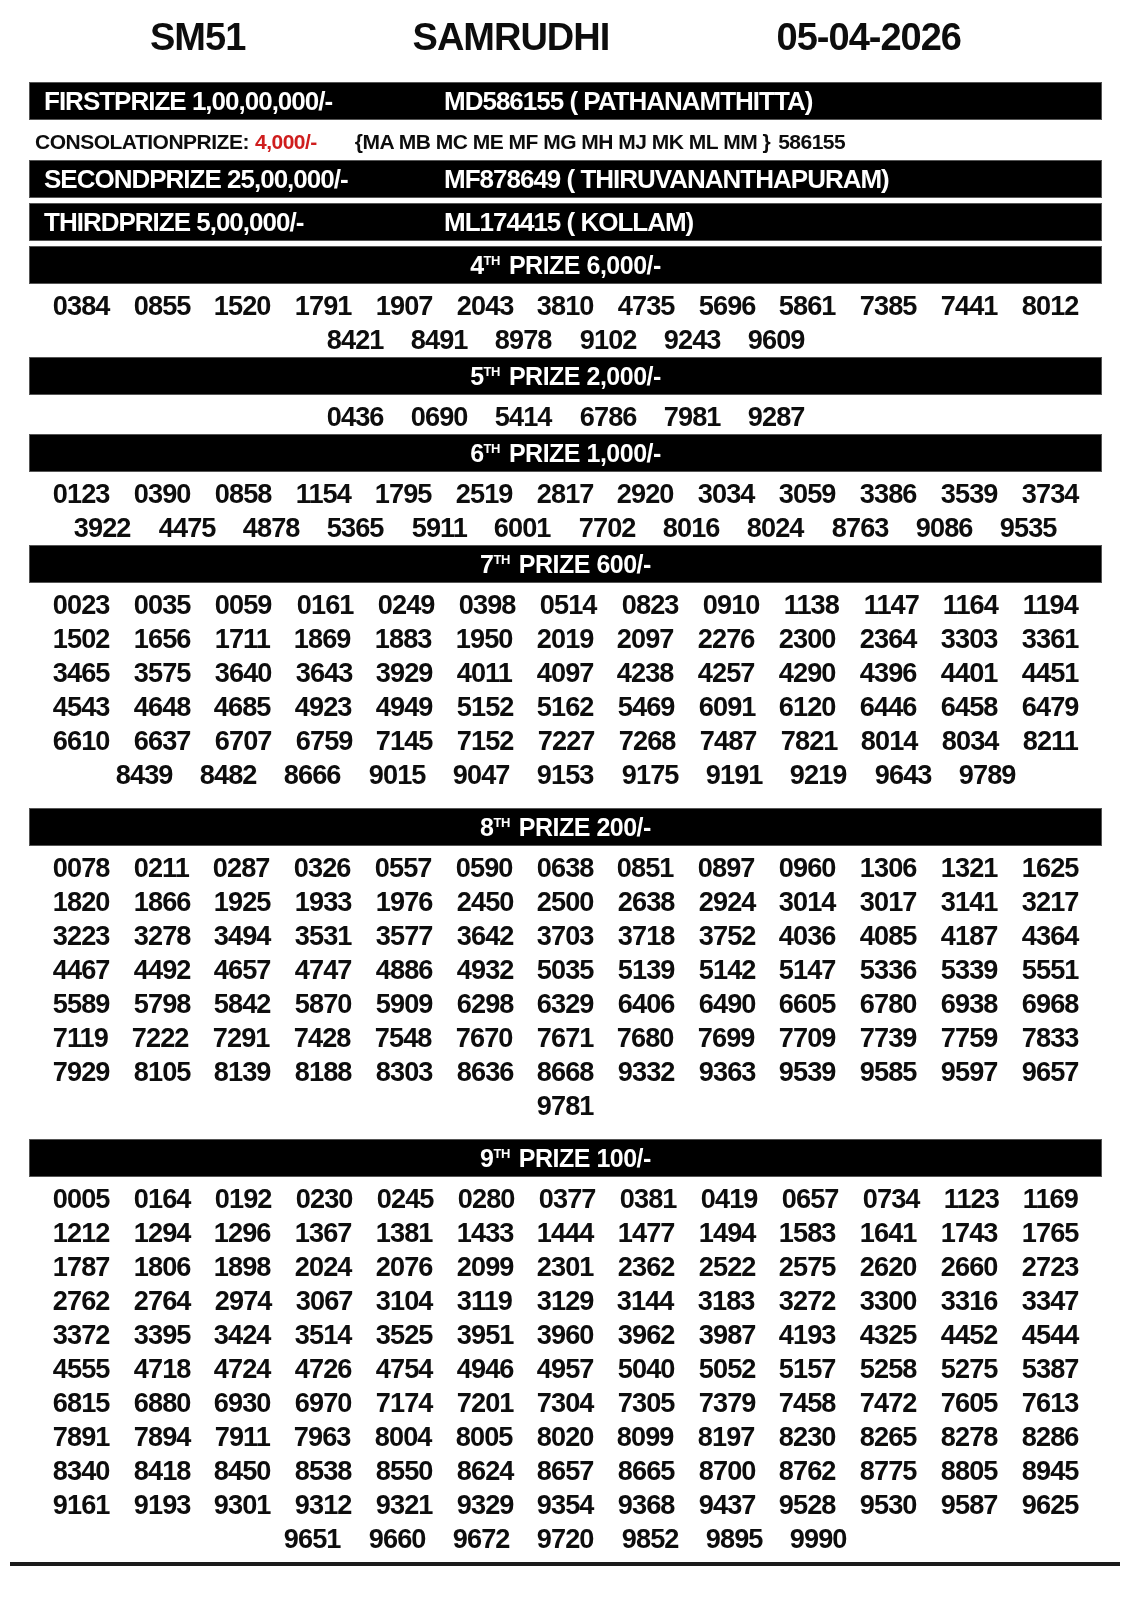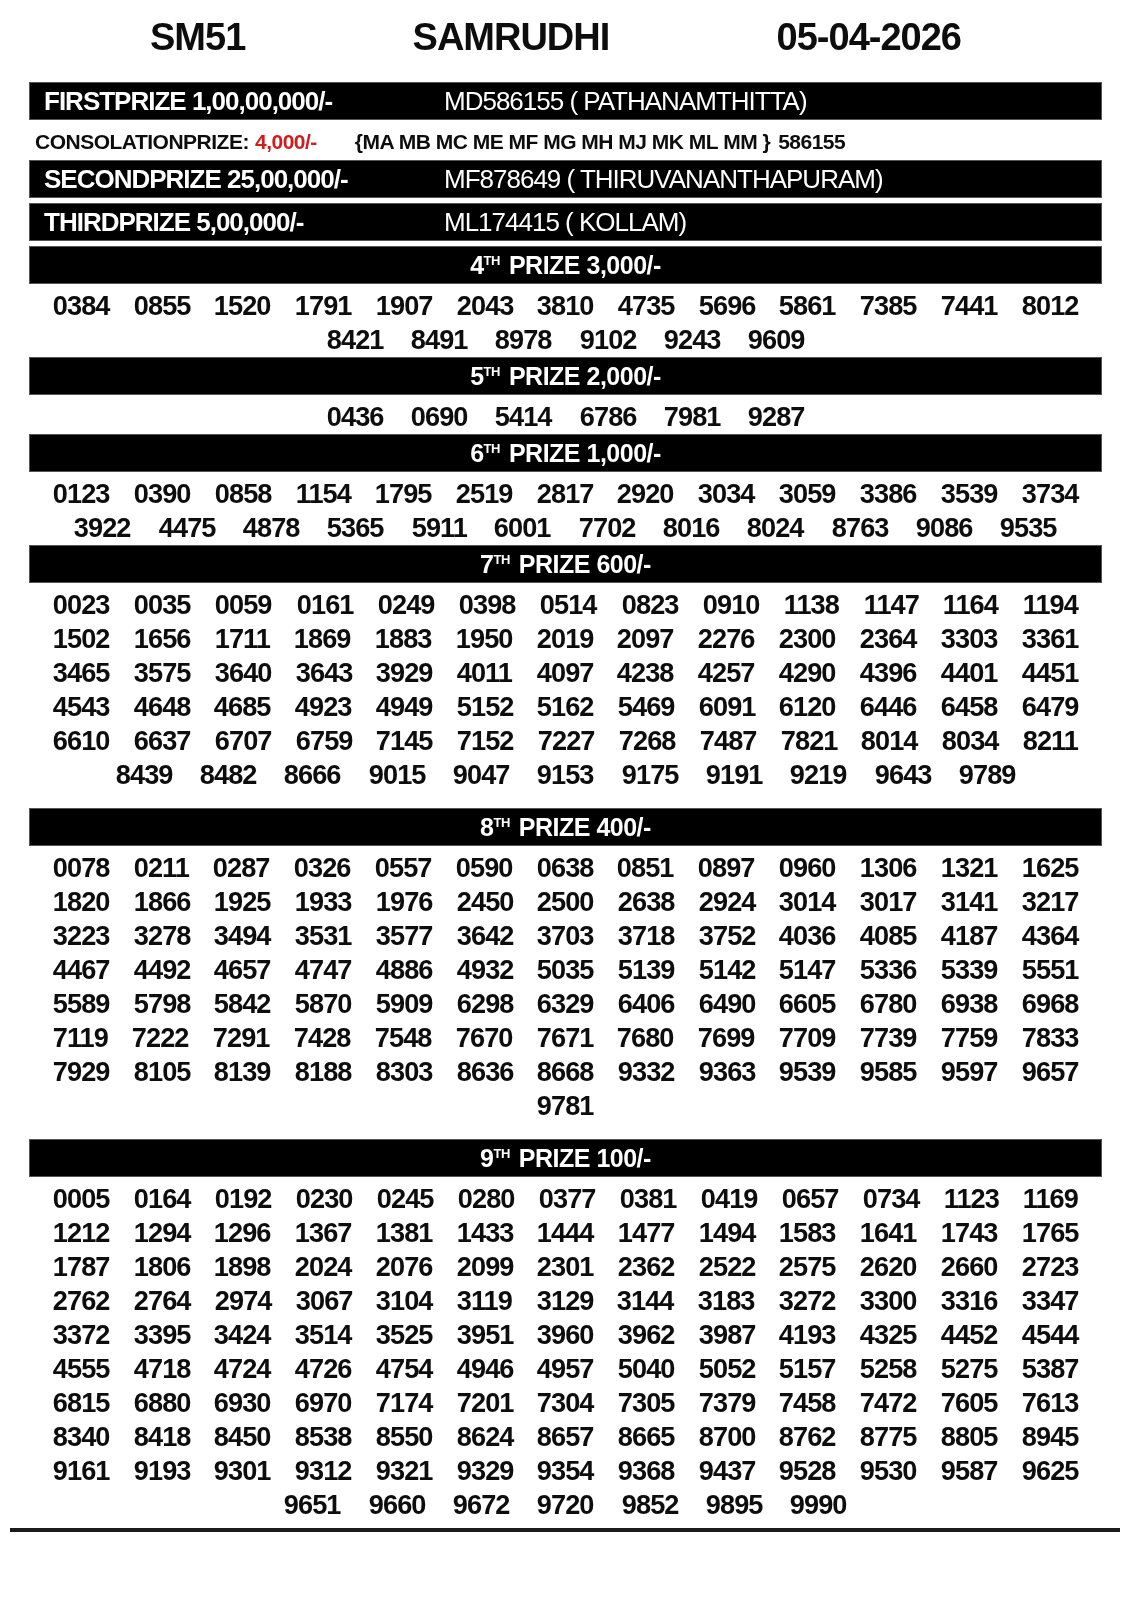--- a/index.html
+++ b/index.html
@@ -44,21 +44,21 @@
   }
   .bar .label{
     font-size:26px;
     font-weight:700;
     letter-spacing:-1px;
     flex:0 0 400px;
     white-space:nowrap;
   }
   .bar .winner{
     font-size:26px;
-    font-weight:400;
+    font-weight:700;
     letter-spacing:-1px;
     white-space:nowrap;
   }
   
   .consolation{
     margin:0 0 2px 29px;
     width:1073px;
     height:33px;
     display:flex;
     align-items:center;
@@ -150,21 +150,21 @@
   <div class="bar">
     <span class="label">THIRDPRIZE 5,00,000/-</span>
     <span class="winner">ML174415 ( KOLLAM)</span>
   </div>
 
   <div>
       <div class="bar section-header">
         <span class="section-title">
           <span>4</span>
           <span class="sup">TH</span>
-          <span class="rest">PRIZE 3,000/-</span>
+          <span class="rest">PRIZE 6,000/-</span>
         </span>
       </div>
       <div class="num-row full">
         <span class="num" style="color: rgb(13, 13, 13);">0384</span>
         <span class="num" style="color: rgb(13, 13, 13);">0855</span>
         <span class="num" style="color: rgb(13, 13, 13);">1520</span>
         <span class="num" style="color: rgb(13, 13, 13);">1791</span>
         <span class="num" style="color: rgb(13, 13, 13);">1907</span>
         <span class="num" style="color: rgb(13, 13, 13);">2043</span>
         <span class="num" style="color: rgb(13, 13, 13);">3810</span>
@@ -326,21 +326,21 @@
         <span class="num" style="color: rgb(13, 13, 13);">9175</span>
         <span class="num" style="color: rgb(13, 13, 13);">9191</span>
         <span class="num" style="color: rgb(13, 13, 13);">9219</span>
         <span class="num" style="color: rgb(13, 13, 13);">9643</span>
         <span class="num" style="color: rgb(13, 13, 13);">9789</span>
       </div>
       <div class="bar section-header gap-before">
         <span class="section-title">
           <span>8</span>
           <span class="sup">TH</span>
-          <span class="rest">PRIZE 400/-</span>
+          <span class="rest">PRIZE 200/-</span>
         </span>
       </div>
       <div class="num-row full">
         <span class="num" style="color: rgb(13, 13, 13);">0078</span>
         <span class="num" style="color: rgb(13, 13, 13);">0211</span>
         <span class="num" style="color: rgb(13, 13, 13);">0287</span>
         <span class="num" style="color: rgb(13, 13, 13);">0326</span>
         <span class="num" style="color: rgb(13, 13, 13);">0557</span>
         <span class="num" style="color: rgb(13, 13, 13);">0590</span>
         <span class="num" style="color: rgb(13, 13, 13);">0638</span>
@@ -550,20 +550,35 @@
         <span class="num" style="color: rgb(13, 13, 13);">7201</span>
         <span class="num" style="color: rgb(13, 13, 13);">7304</span>
         <span class="num" style="color: rgb(13, 13, 13);">7305</span>
         <span class="num" style="color: rgb(13, 13, 13);">7379</span>
         <span class="num" style="color: rgb(13, 13, 13);">7458</span>
         <span class="num" style="color: rgb(13, 13, 13);">7472</span>
         <span class="num" style="color: rgb(13, 13, 13);">7605</span>
         <span class="num" style="color: rgb(13, 13, 13);">7613</span>
       </div>
       <div class="num-row full">
+        <span class="num" style="color: rgb(13, 13, 13);">7891</span>
+        <span class="num" style="color: rgb(13, 13, 13);">7894</span>
+        <span class="num" style="color: rgb(13, 13, 13);">7911</span>
+        <span class="num" style="color: rgb(13, 13, 13);">7963</span>
+        <span class="num" style="color: rgb(13, 13, 13);">8004</span>
+        <span class="num" style="color: rgb(13, 13, 13);">8005</span>
+        <span class="num" style="color: rgb(13, 13, 13);">8020</span>
+        <span class="num" style="color: rgb(13, 13, 13);">8099</span>
+        <span class="num" style="color: rgb(13, 13, 13);">8197</span>
+        <span class="num" style="color: rgb(13, 13, 13);">8230</span>
+        <span class="num" style="color: rgb(13, 13, 13);">8265</span>
+        <span class="num" style="color: rgb(13, 13, 13);">8278</span>
+        <span class="num" style="color: rgb(13, 13, 13);">8286</span>
+      </div>
+      <div class="num-row full">
         <span class="num" style="color: rgb(13, 13, 13);">8340</span>
         <span class="num" style="color: rgb(13, 13, 13);">8418</span>
         <span class="num" style="color: rgb(13, 13, 13);">8450</span>
         <span class="num" style="color: rgb(13, 13, 13);">8538</span>
         <span class="num" style="color: rgb(13, 13, 13);">8550</span>
         <span class="num" style="color: rgb(13, 13, 13);">8624</span>
         <span class="num" style="color: rgb(13, 13, 13);">8657</span>
         <span class="num" style="color: rgb(13, 13, 13);">8665</span>
         <span class="num" style="color: rgb(13, 13, 13);">8700</span>
         <span class="num" style="color: rgb(13, 13, 13);">8762</span>

